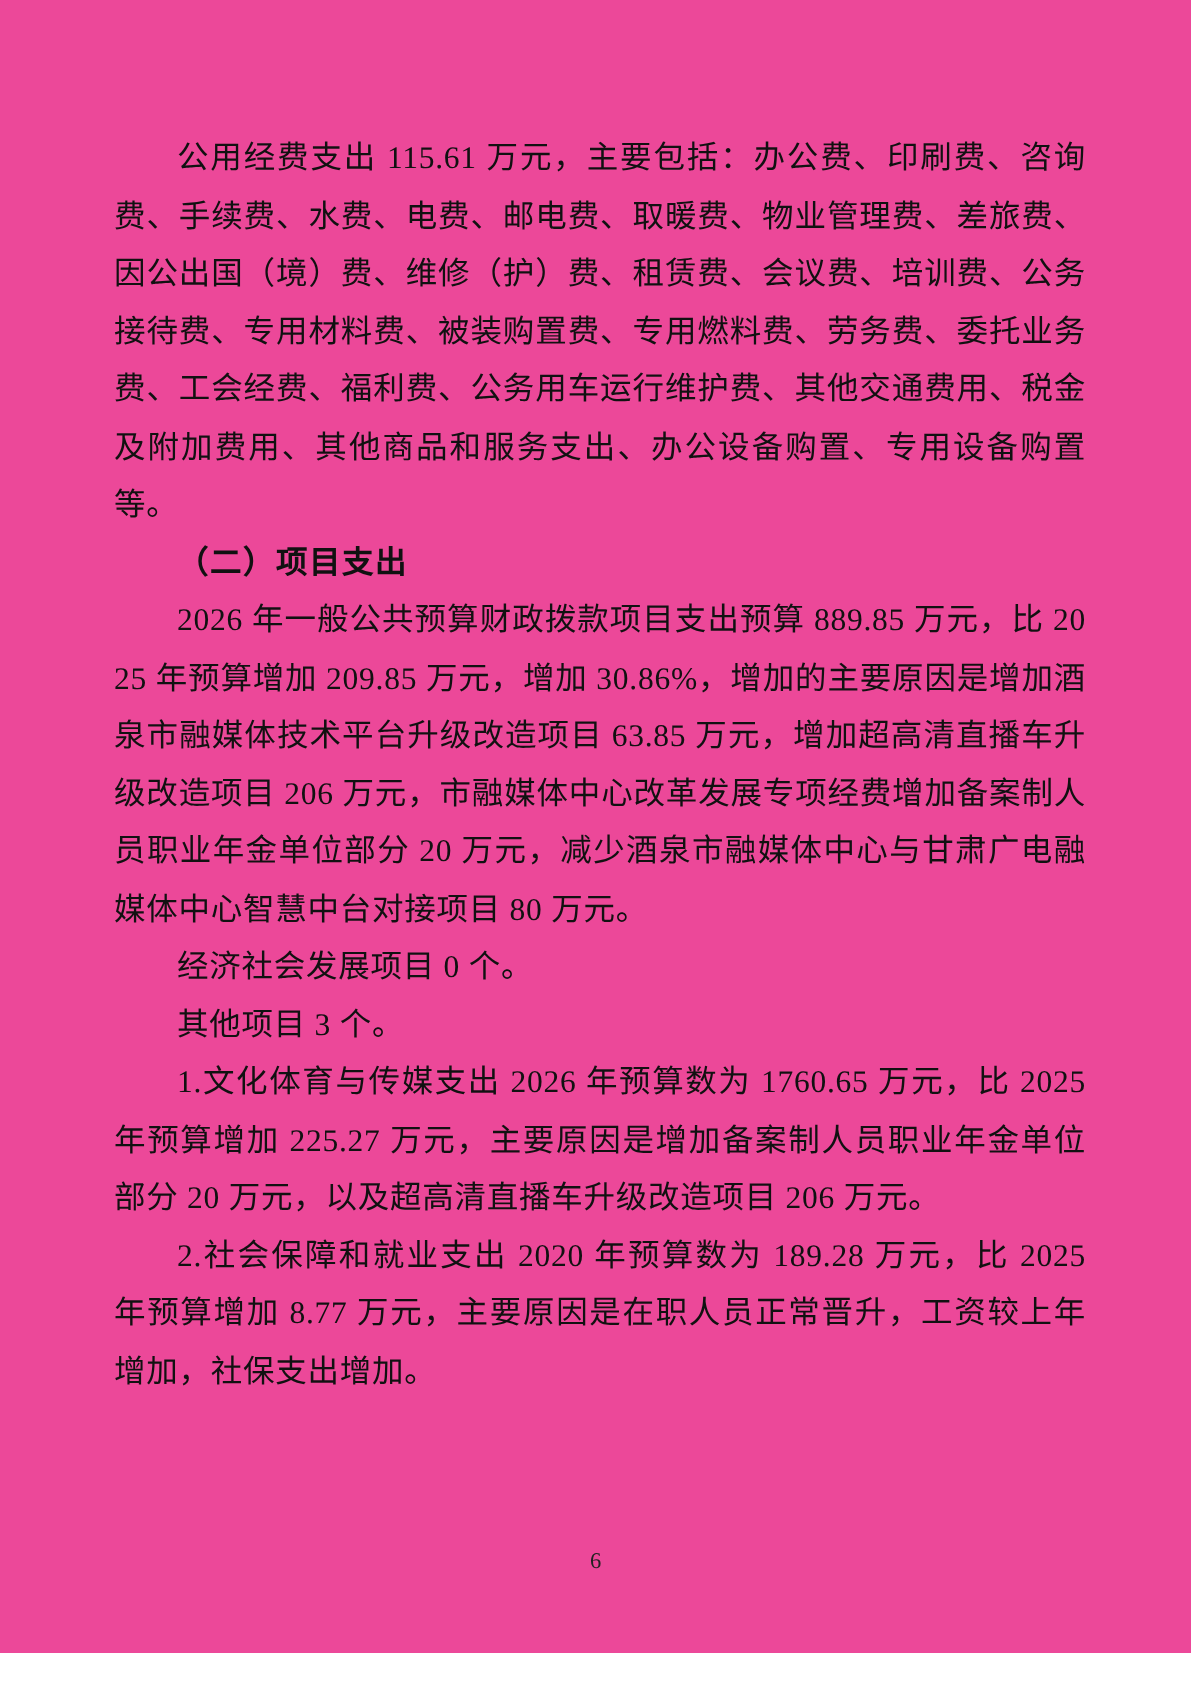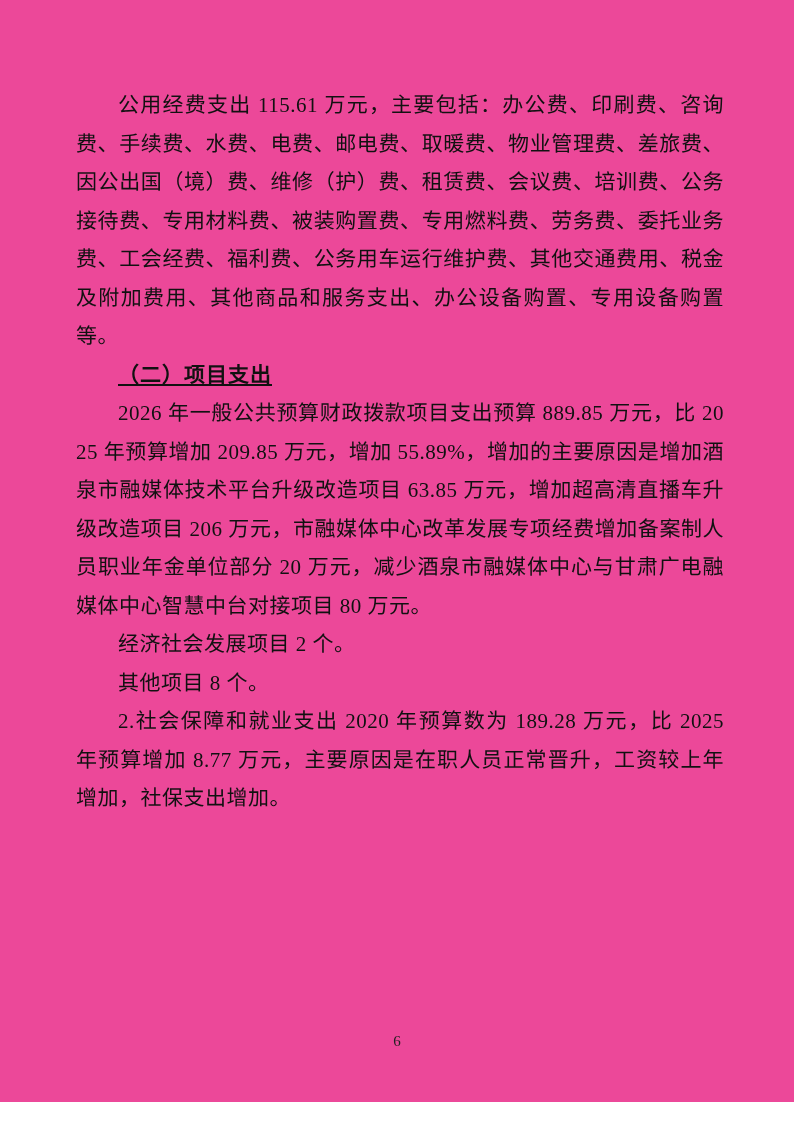--- a/index.html
+++ b/index.html
@@ -31,39 +31,39 @@
     text-align: justify;
     text-align-last: left;
     text-indent: 2em;
     letter-spacing: 0.5px;
     word-break: break-all;
   }
   .content p.heading {
     font-weight: bold;
     text-align: left;
     letter-spacing: 1px;
-    text-decoration: underline;
   }
   .page-number {
     position: absolute;
     left: 0;
     right: 0;
     bottom: 52px;
     text-align: center;
     font-size: 15px;
     color: #222222;
     font-family: "Liberation Serif", "DejaVu Serif", serif;
   }
 </style>
 </head>
 <body>
 
 <div class="page">
   <div class="content">
     <p class="body">公用经费支出 115.61 万元，主要包括：办公费、印刷费、咨询费、手续费、水费、电费、邮电费、取暖费、物业管理费、差旅费、因公出国（境）费、维修（护）费、租赁费、会议费、培训费、公务接待费、专用材料费、被装购置费、专用燃料费、劳务费、委托业务费、工会经费、福利费、公务用车运行维护费、其他交通费用、税金及附加费用、其他商品和服务支出、办公设备购置、专用设备购置等。</p>
     <p class="heading">（二）项目支出</p>
-    <p class="body">2026 年一般公共预算财政拨款项目支出预算 889.85 万元，比 2025 年预算增加 209.85 万元，增加 55.89%，增加的主要原因是增加酒泉市融媒体技术平台升级改造项目 63.85 万元，增加超高清直播车升级改造项目 206 万元，市融媒体中心改革发展专项经费增加备案制人员职业年金单位部分 20 万元，减少酒泉市融媒体中心与甘肃广电融媒体中心智慧中台对接项目 80 万元。</p>
-    <p class="body">经济社会发展项目 2 个。</p>
-    <p class="body">其他项目 8 个。</p>
+    <p class="body">2026 年一般公共预算财政拨款项目支出预算 889.85 万元，比 2025 年预算增加 209.85 万元，增加 30.86%，增加的主要原因是增加酒泉市融媒体技术平台升级改造项目 63.85 万元，增加超高清直播车升级改造项目 206 万元，市融媒体中心改革发展专项经费增加备案制人员职业年金单位部分 20 万元，减少酒泉市融媒体中心与甘肃广电融媒体中心智慧中台对接项目 80 万元。</p>
+    <p class="body">经济社会发展项目 0 个。</p>
+    <p class="body">其他项目 3 个。</p>
+    <p class="body">1.文化体育与传媒支出 2026 年预算数为 1760.65 万元，比 2025 年预算增加 225.27 万元，主要原因是增加备案制人员职业年金单位部分 20 万元，以及超高清直播车升级改造项目 206 万元。</p>
     <p class="body">2.社会保障和就业支出 2020 年预算数为 189.28 万元，比 2025 年预算增加 8.77 万元，主要原因是在职人员正常晋升，工资较上年增加，社保支出增加。</p>
   </div>
   <div class="page-number">6</div>
 </div>
 
 </body></html>

